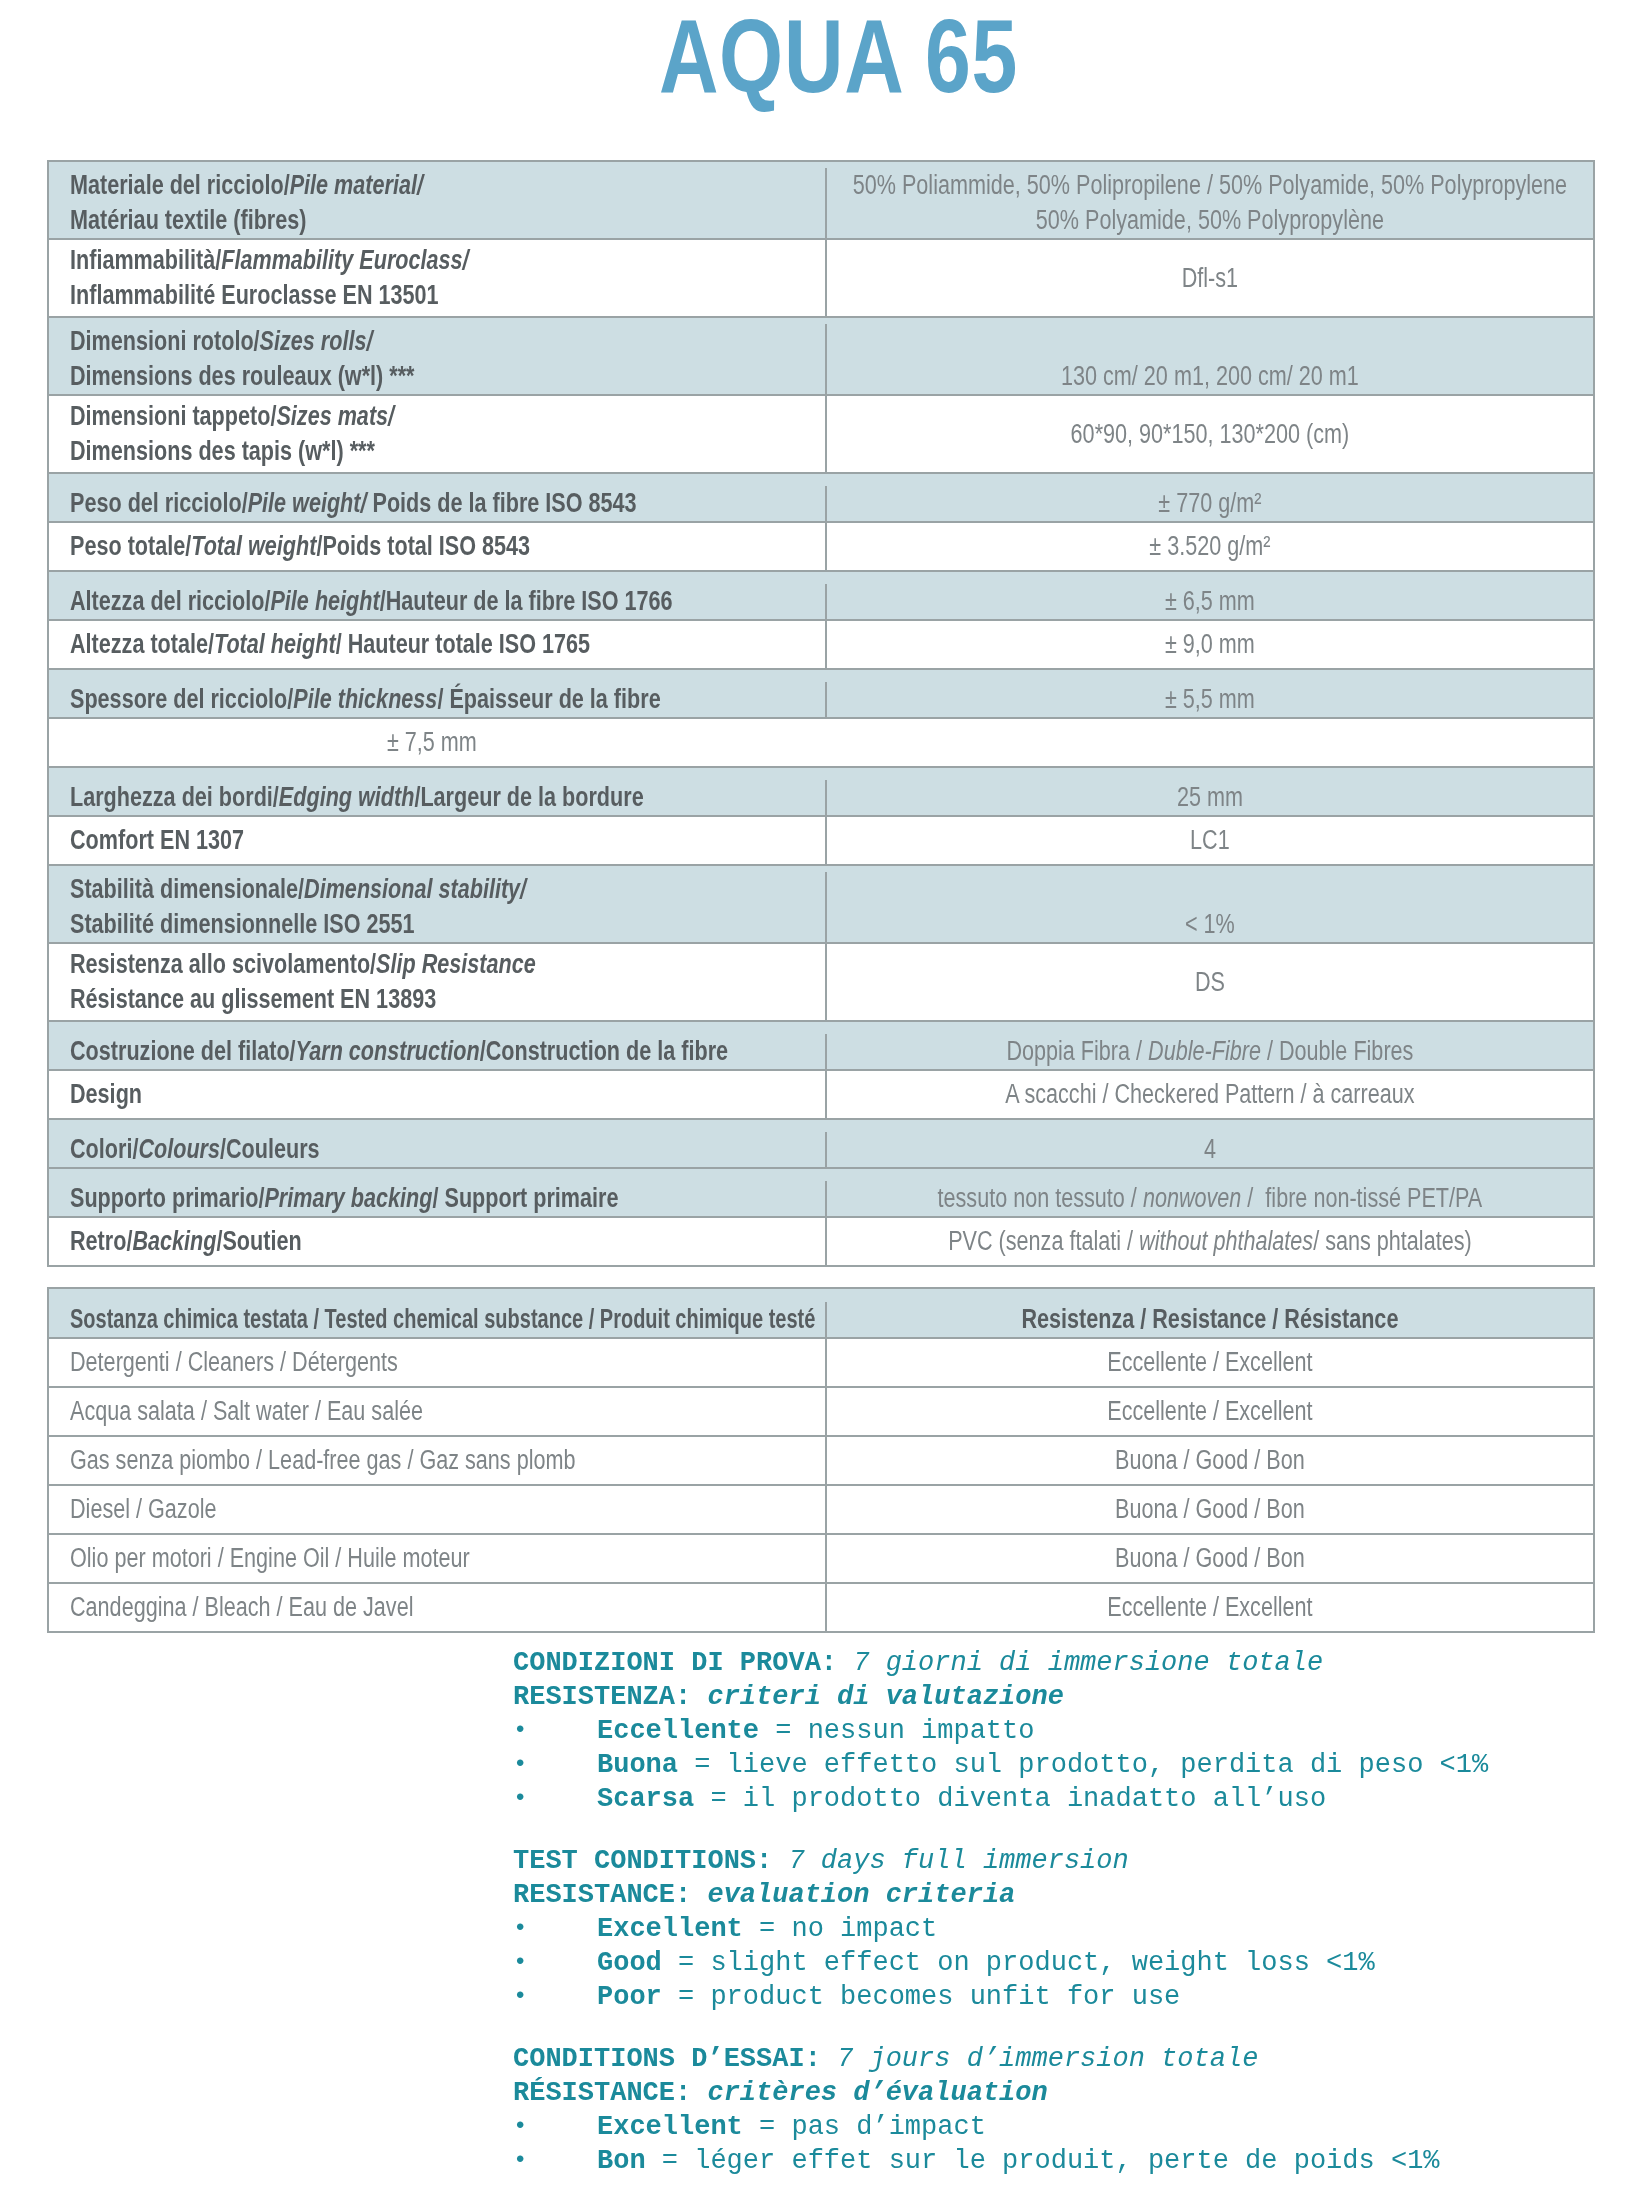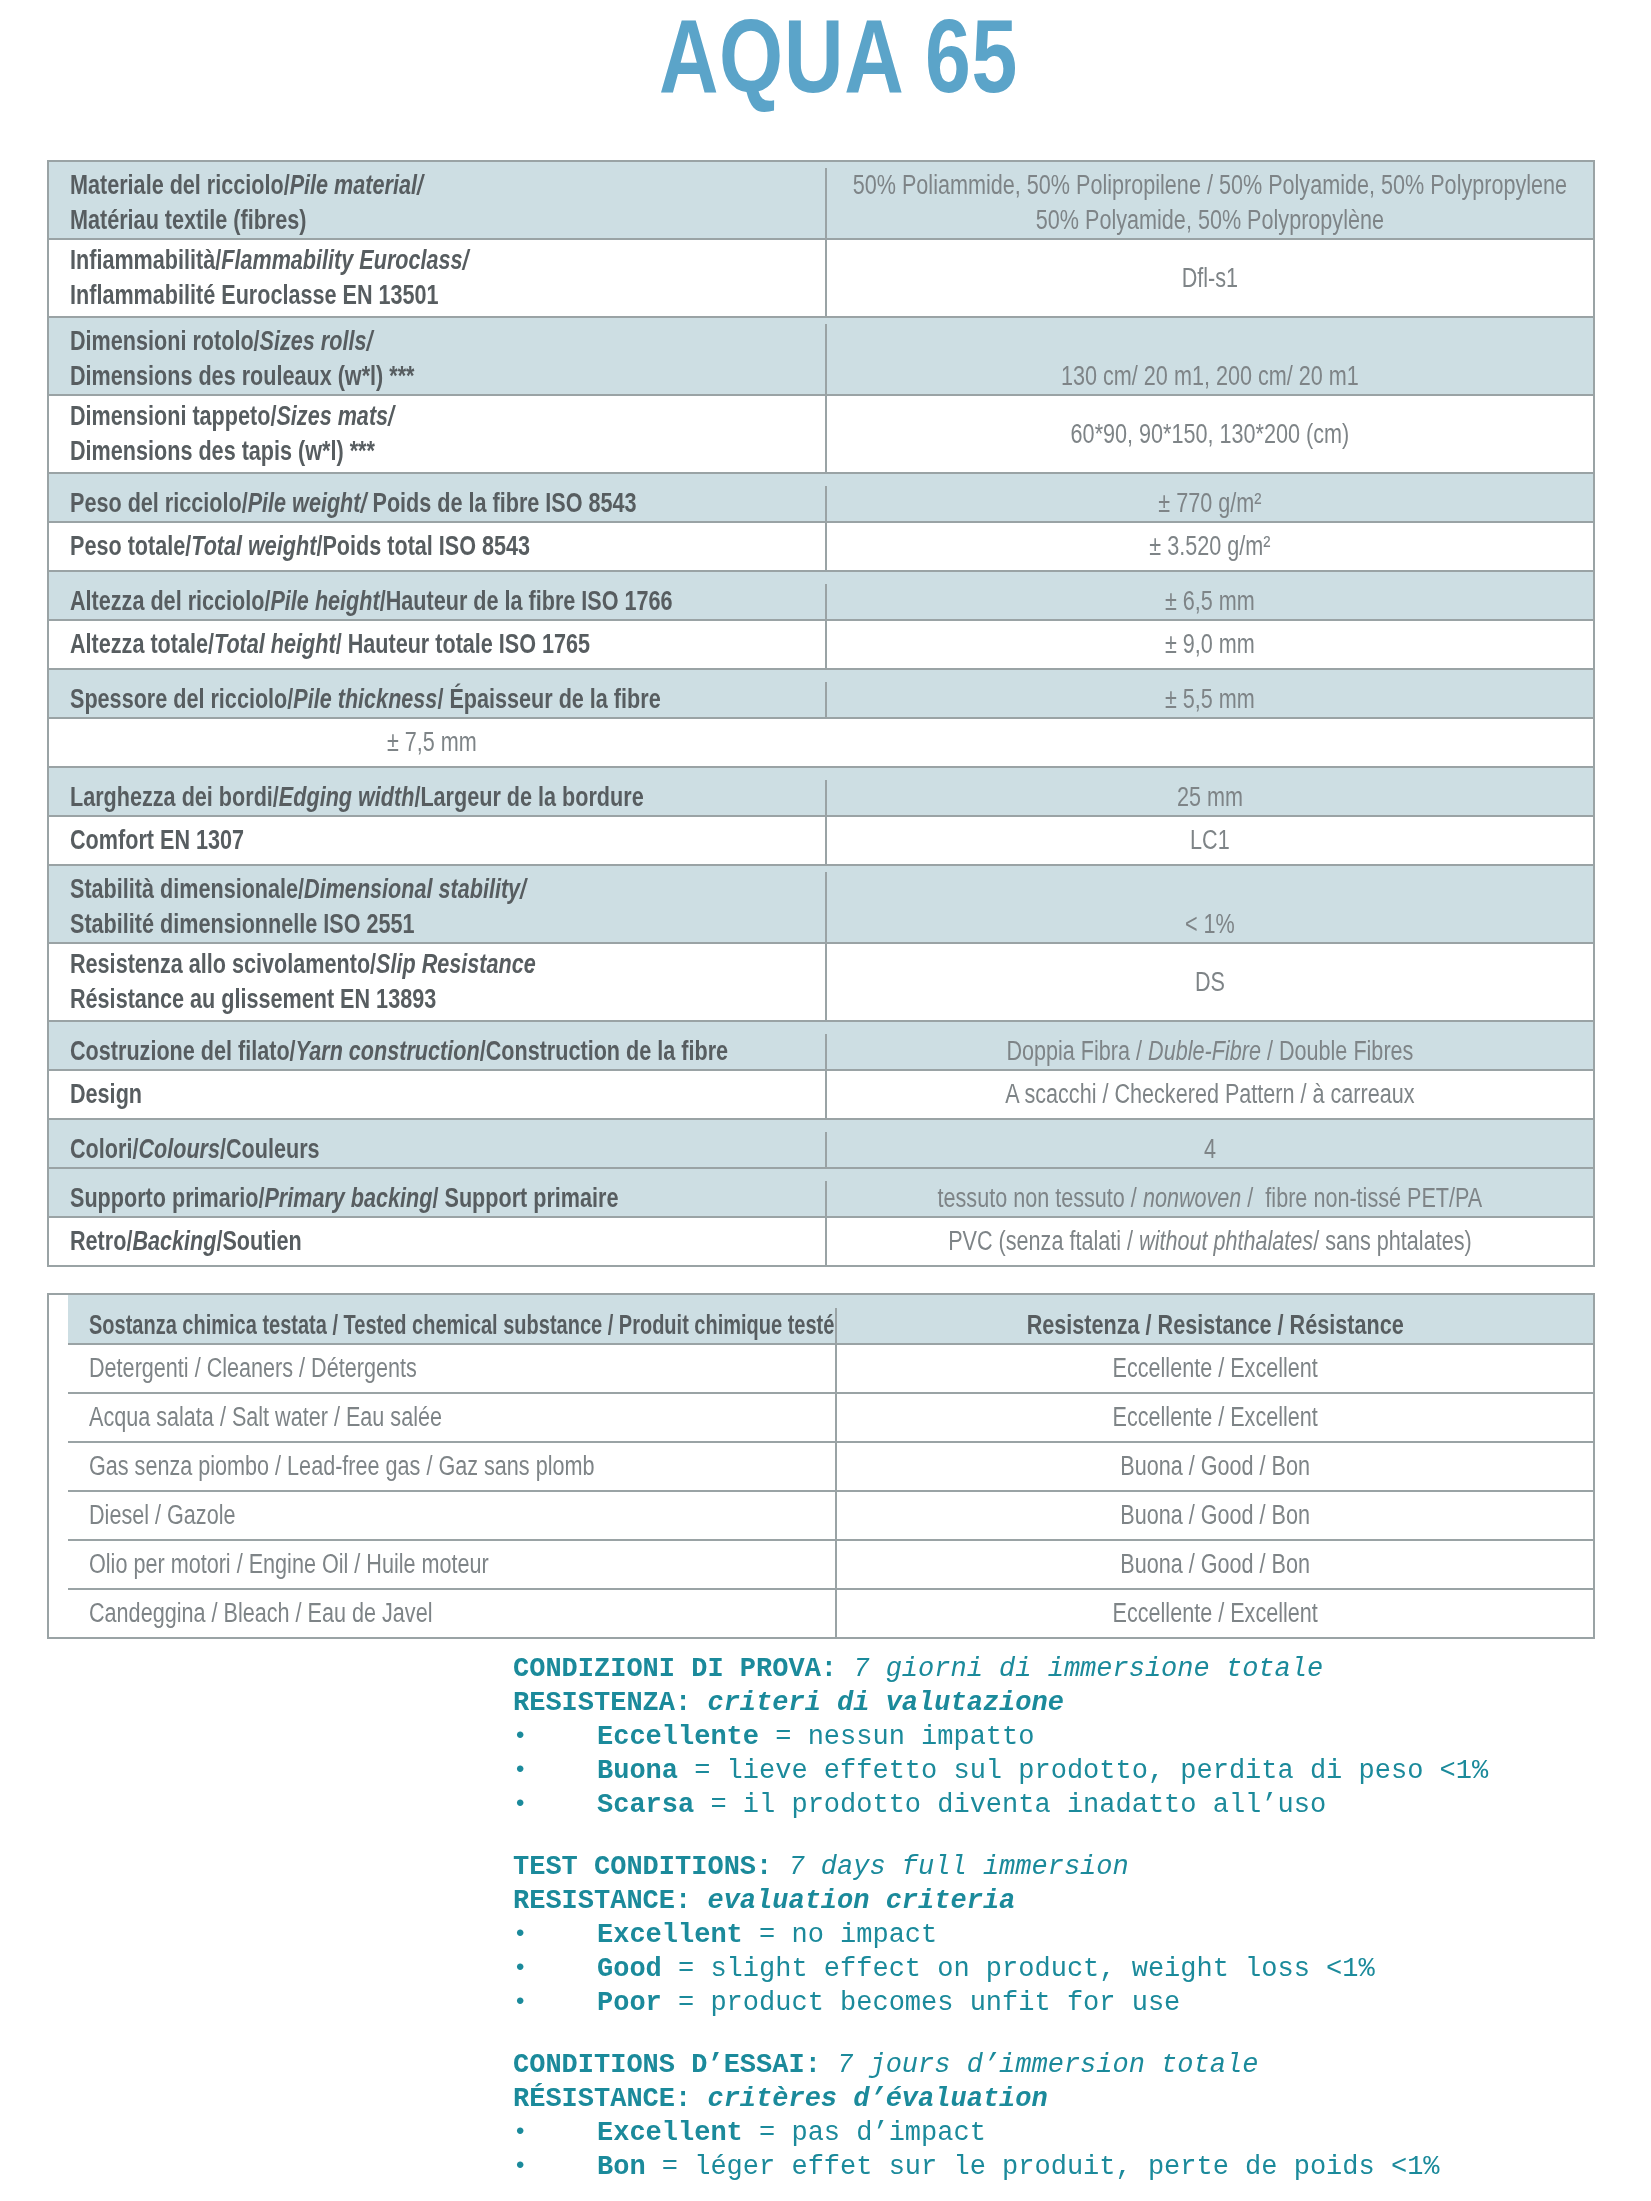--- a/index.html
+++ b/index.html
@@ -18,21 +18,21 @@
   .shade{background:var(--row_blue,#cddee3);align-items:flex-end;}
   .lbl{width:50.4%;border-right:2.8px solid var(--border_gray,#9aa3a5);display:flex;align-items:center;
        padding-left:20.5px;box-sizing:border-box;color:var(--label_gray,#575d60);font-weight:700;}
   .val{width:49.6%;display:flex;align-items:center;box-sizing:border-box;
        color:var(--value_gray,#7e8487);font-weight:400;}
   .reg{font-weight:400;color:var(--value_gray,#7e8487);}
   .cin{font-size:27px;line-height:35px;white-space:pre-wrap;width:125%;flex:none;
        transform:scaleX(.8);transform-origin:0 50%;}
   .cen{text-align:center;}
   .xc{width:135%;transform:scaleX(.7407);}
-  .chem{margin-top:26px;padding-left:19px;}
+  .chem{margin-top:20px;}
   .notes{margin-top:13px;padding-left:466px;color:var(--teal,#1b8a9b);font-size:27px;font-family:Liberation Mono, monospace;}
   .note-block{margin-bottom:28px;}
   .note-line{line-height:34px;white-space:pre-wrap;}
   .note-bullet{display:flex;line-height:34px;}
   .bullet{width:84px;font-size:24px;}
   .btext{flex:1;white-space:pre-wrap;}
   .s-b{font-weight:700;}
   .s-i{font-style:italic;}
   .s-bi{font-weight:700;font-style:italic;}
 </style>

